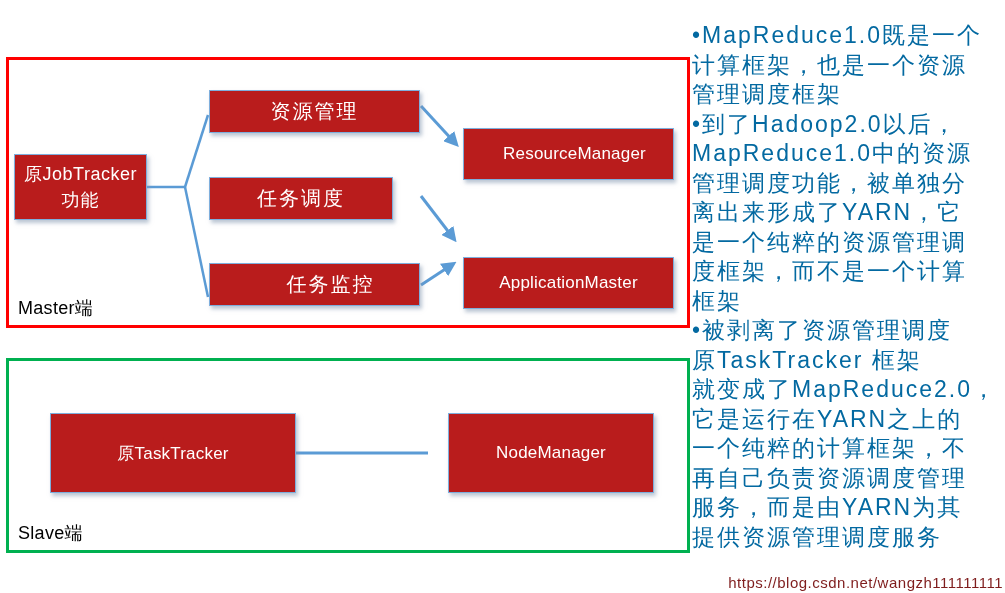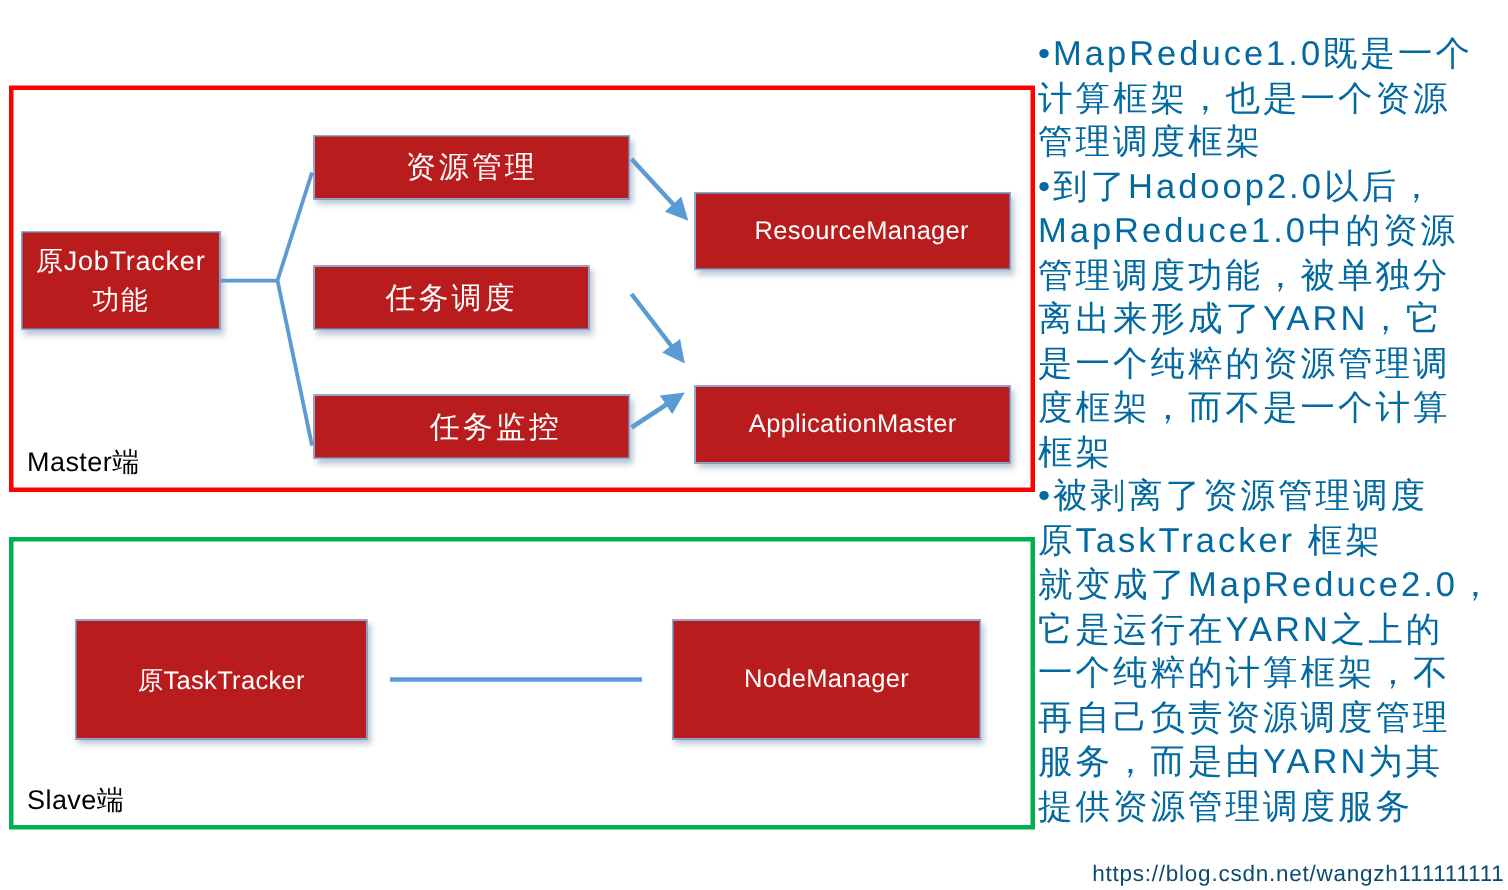--- a/index.html
+++ b/index.html
@@ -29,31 +29,31 @@
   .node.cjk{font-size:20px;letter-spacing:2px;}
   .node.latin{font-size:17px;letter-spacing:.2px;}
   .node .l1{font-size:18px;letter-spacing:.5px;}
   .node .l2{font-size:18px;letter-spacing:1px;margin-top:2px;}
   #n-jobtracker{left:14px;top:154px;width:133px;height:66px;}
   #n-fn0{left:209px;top:90px;width:211px;height:43px;}
   #n-fn1{left:209px;top:177px;width:184px;height:43px;}
   #n-fn2{left:209px;top:263px;width:211px;height:43px;padding-left:32px;}
   #n-rm{left:463px;top:128px;width:211px;height:52px;padding-left:12px;}
   #n-am{left:463px;top:232px;width:211px;height:52px;margin-top:25px;}
-  #n-tt{left:50px;top:413px;width:195px;height:80px;}
+  #n-tt{left:50px;top:413px;width:246px;height:80px;}
   #n-nm{left:448px;top:413px;width:206px;height:80px;}
   .notes{
     position:absolute;left:692px;top:21px;width:308px;color:#0369a1;z-index:3;
   }
   .notes div{
     font-size:23px;line-height:29.5px;letter-spacing:2px;white-space:nowrap;
   }
   .watermark{
     position:absolute;right:2px;top:574px;z-index:4;
-    font-size:15px;color:#0c4a6e;letter-spacing:.5px;white-space:nowrap;
+    font-size:15px;color:#7f1d1d;letter-spacing:.5px;white-space:nowrap;
   }
 </style>
 </head>
 <body>
 
 <div id="stage">
 
 
   <div class="group master">
     <span class="group-label">Master端</span>

